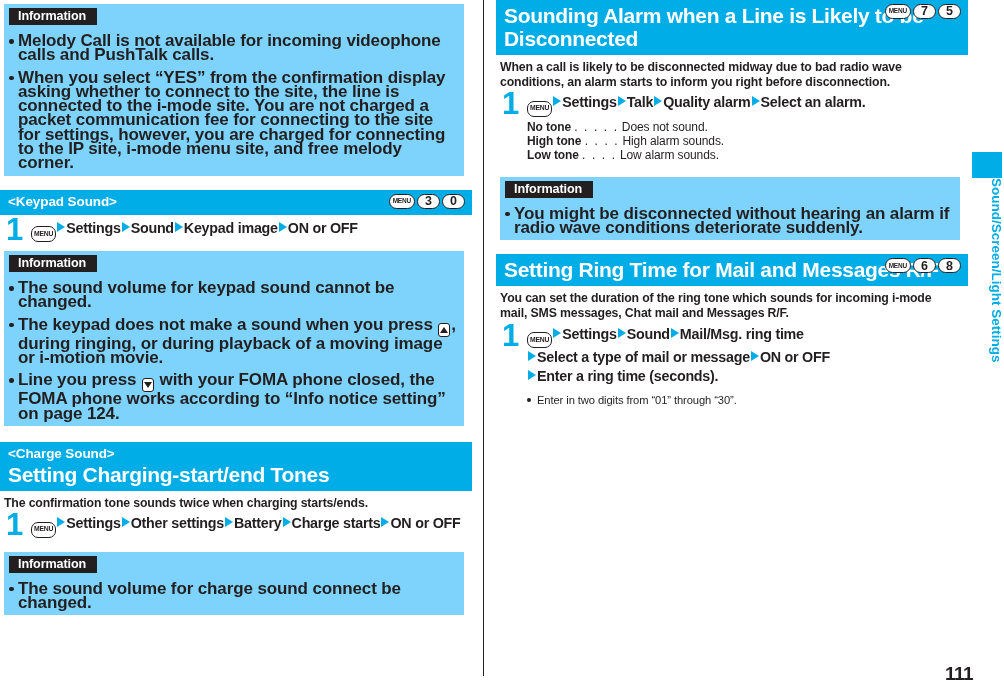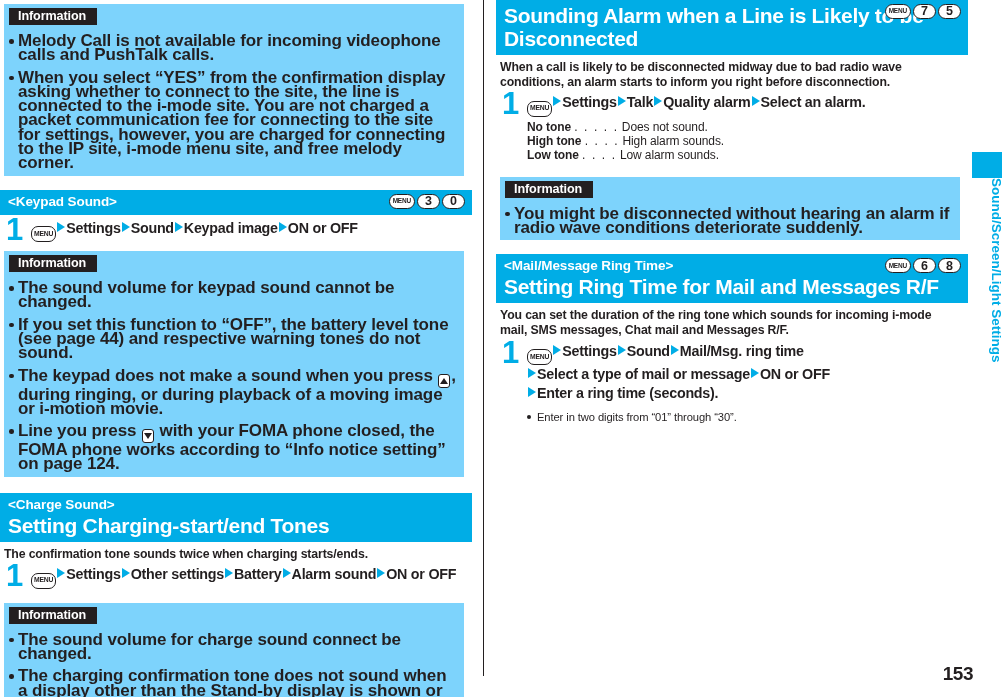--- a/index.html
+++ b/index.html
@@ -241,21 +241,20 @@
       <div class="step">
         <div class="step-num">1</div>
         <div class="step-body">
           <span class="key-inline">MENU</span><span class="arrow"></span><span>Settings</span><span class="arrow"></span><span>Sound</span><span class="arrow"></span><span>Keypad image</span><span class="arrow"></span><span>ON or OFF</span>
         </div>
       </div>
 
       <div class="infobox">
         <div class="info-label">Information</div>
         <div class="info-item">The sound volume for keypad sound cannot be changed.</div>
-        <div class="info-item">If you set this function to “OFF”, the battery level tone (see page 44) and respective warning tones do not sound.</div>
         <div class="info-item">
           <span>The keypad does not make a sound when you press</span>
           <span class="glyphkey">
               <span class="tri-up"></span>
             </span><span>, during ringing, or during playback of a moving image or i-motion movie.</span>
         </div>
         <div class="info-item">
           <span>Line you press</span>
           <span class="glyphkey">
               <span class="tri-dn"></span>
@@ -269,28 +268,27 @@
       <div class="sec-head">
         <div class="sec-sub">&lt;Charge Sound&gt;</div>
         <div class="sec-title">Setting Charging-start/end Tones</div>
       </div>
 
       <div class="lead">The confirmation tone sounds twice when charging starts/ends.</div>
 
       <div class="step">
         <div class="step-num">1</div>
         <div class="step-body">
-          <span class="key-inline">MENU</span><span class="arrow"></span><span>Settings</span><span class="arrow"></span><span>Other settings</span><span class="arrow"></span><span>Battery</span><span class="arrow"></span><span>Alarm sound</span><span class="arrow"></span><span>ON or OFF</span>
+          <span class="key-inline">MENU</span><span class="arrow"></span><span>Settings</span><span class="arrow"></span><span>Other settings</span><span class="arrow"></span><span>Battery</span><span class="arrow"></span><span>Charge starts</span><span class="arrow"></span><span>ON or OFF</span>
         </div>
       </div>
 
       <div class="infobox" style="margin-top:14px;">
         <div class="info-label">Information</div>
         <div class="info-item">The sound volume for charge sound connect be changed.</div>
-        <div class="info-item">The charging confirmation tone does not sound when a display other than the Stand-by display is shown or during Manner Mode or Public Mode (Drive Mode).</div>
       </div>
     </div>
   </div>
 
   <div class="col-divider"></div>
 
   <div class="col-right">
 
     <div>
       <div class="sec-head">
@@ -330,21 +328,20 @@
       </div>
 
       <div class="infobox" style="margin-top:14px;">
         <div class="info-label">Information</div>
         <div class="info-item">You might be disconnected without hearing an alarm if radio wave conditions deteriorate suddenly.</div>
       </div>
     </div>
 
     <div style="margin-top:14px;">
       <div class="sec-head">
-        <div class="sec-sub">&lt;Mail/Message Ring Time&gt;</div>
         <div class="sec-title">Setting Ring Time for Mail and Messages R/F</div>
         <div class="keys">
           <span class="key menu">MENU</span>
           <span class="key">6</span>
           <span class="key">8</span>
         </div>
       </div>
 
       <div class="lead">You can set the duration of the ring tone which sounds for incoming i-mode mail, SMS messages, Chat mail and Messages R/F.</div>
 
@@ -357,14 +354,14 @@
 
       <div class="note-item" style="margin-left:27px; margin-top:7px;">Enter in two digits from “01” through “30”.</div>
     </div>
   </div>
 
   <div class="side-tab">
     <div class="side-tab-block"></div>
     <div class="side-tab-text">Sound/Screen/Light Settings</div>
   </div>
 
-  <div class="page-number">153</div>
+  <div class="page-number">111</div>
 </div>
 
 </body></html>

